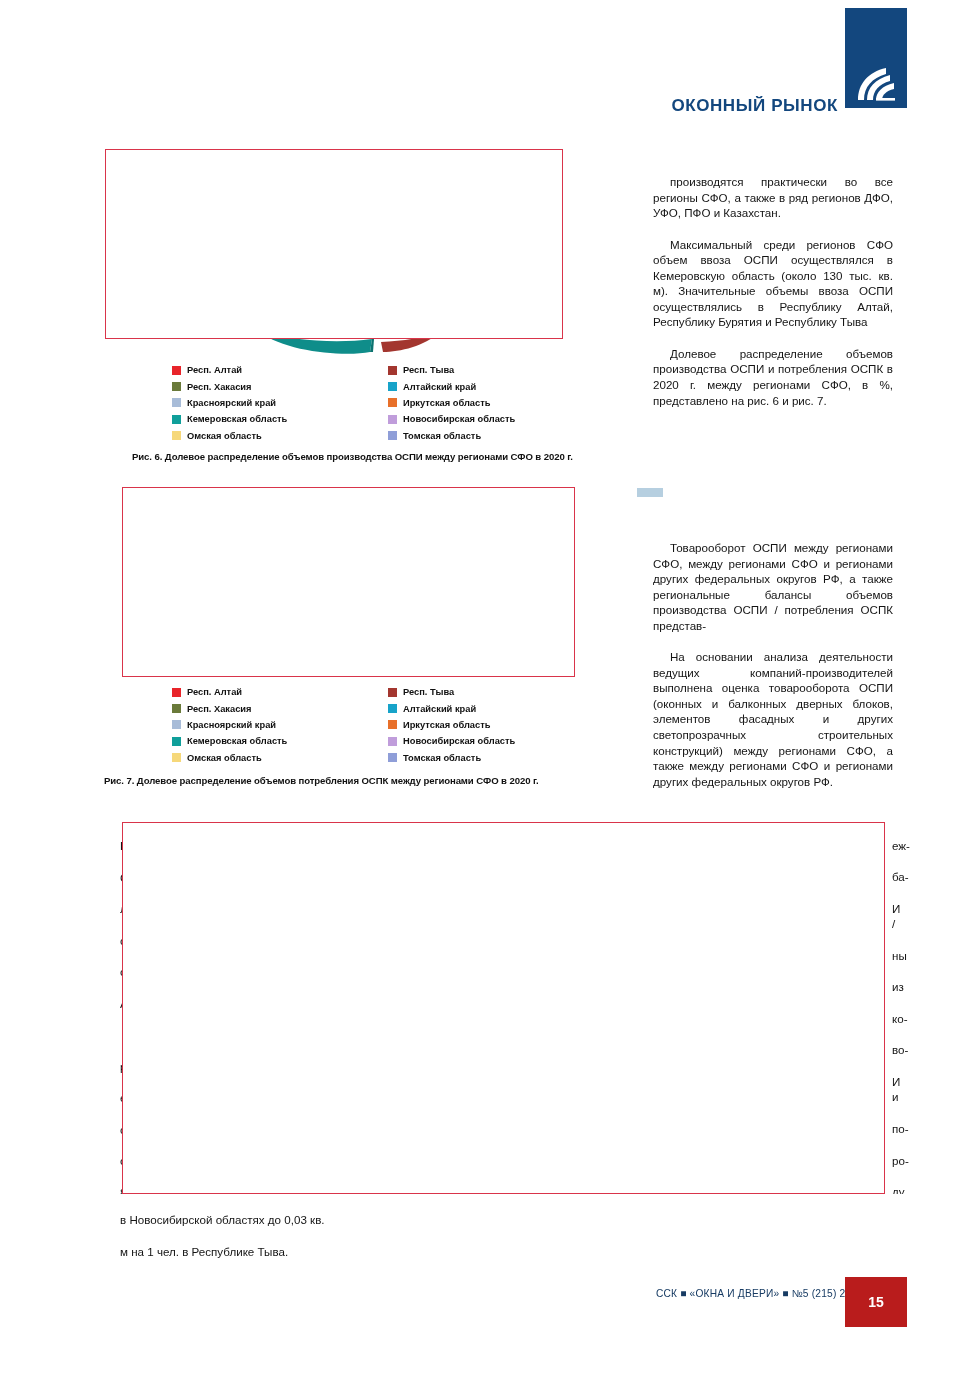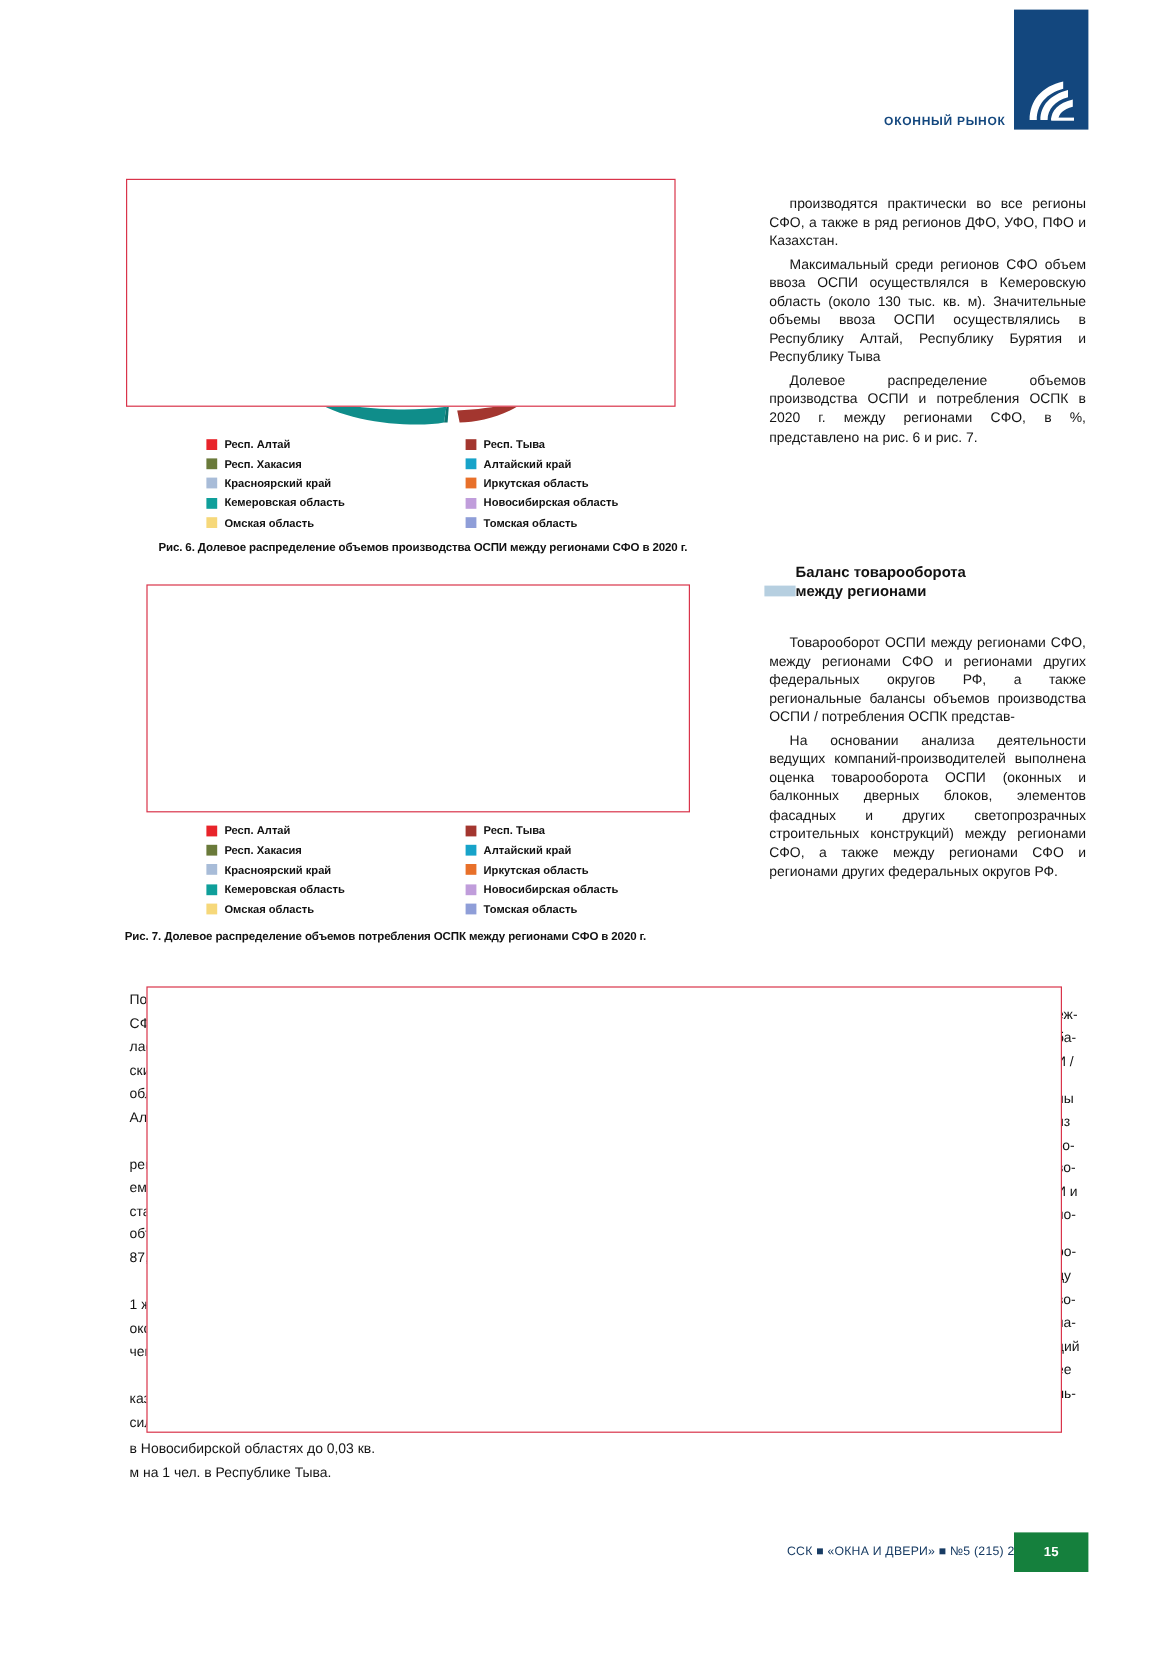--- a/index.html
+++ b/index.html
@@ -15,21 +15,21 @@
 
   
   .logo-bar{
     position:absolute;left:845px;top:8px;width:62px;height:100px;
     background:#13477e;
   }
   .logo-mark{position:absolute;left:852px;top:62px;width:48px;height:42px;}
   .header-title{
     position:absolute;left:600px;top:96px;width:238px;
     text-align:right;
-    font-size:10px;font-weight:bold;letter-spacing:.6px;
+    font-size:17px;font-weight:bold;letter-spacing:.6px;
     color:#13477e;
   }
 
   
   .figure{position:absolute;}
   .mask-box{position:absolute;border:1.4px solid #d9344a;background:#ffffff;box-sizing:border-box;z-index:9;}
 
   .pie-sliver{position:absolute;z-index:2;}
 
   
@@ -39,37 +39,37 @@
   .sw{width:9px;height:9px;margin-right:6px;flex:0 0 auto;display:inline-block;}
   .legend-label{white-space:nowrap;}
 
   .fig-caption{
     position:absolute;font-size:9.6px;font-weight:bold;color:#111;
     font-family:"Liberation Sans", sans-serif;letter-spacing:-.1px;
   }
 
   
   .col{position:absolute;font-size:11.6px;line-height:15.55px;text-align:justify;color:#141414;}
-  .col p{margin:4px;text-indent:17px;}
+  .col p{margin:16px;text-indent:17px;}
   .col p.noind{text-indent:0;}
 
   .sec-head{
     position:absolute;font-size:12.4px;font-weight:bold;line-height:15.5px;color:#111;
   }
   .sec-head-bar{position:absolute;width:26px;height:9px;background:#b6cfe0;}
 
   
   .footer-text{
     position:absolute;right:117px;top:1288px;
     font-size:10.2px;color:#173b63;letter-spacing:.2px;white-space:nowrap;
   }
   .footer-page{
-    position:absolute;left:845px;top:1277px;width:62px;height:33px;
-    background:#15803d;color:#ffffff;
-    font-size:11px;font-weight:bold;
+    position:absolute;left:845px;top:1277px;width:62px;height:50px;
+    background:#b91c1c;color:#ffffff;
+    font-size:14px;font-weight:bold;
     display:flex;align-items:center;justify-content:center;
   }
 
   .clipped{overflow:hidden;}
 </style>
 </head>
 <body>
 
 <div class="page">
 
@@ -195,24 +195,20 @@
     <div class="fig-caption" style="left:104px;top:775px;width:520px;">Рис. 7. Долевое распределение объемов потребления ОСПК между регионами СФО в 2020 г.</div>
   </div>
 
   <div class="col" style="left:637px;top:158px;width:272px;">
     <p>производятся практически во все регионы СФО, а также в ряд регионов ДФО, УФО, ПФО и Казахстан.</p>
     <p>Максимальный среди регионов СФО объем ввоза ОСПИ осуществлялся в Кемеровскую область (около 130 тыс. кв. м). Значительные объемы ввоза ОСПИ осуществлялись в Республику Алтай, Республику Бурятия и Республику Тыва</p>
     <p>Долевое распределение объемов производства ОСПИ и потребления ОСПК в 2020 г. между регионами СФО, в %, представлено на рис. 6 и рис. 7.</p>
   </div>
 
   <div class="sec-head-bar" style="left:637px;top:488px;"></div>
-  <div class="sec-head" style="left:663px;top:470px;width:250px;">
-    <div>Баланс товарооборота</div>
-    <div>между регионами</div>
-  </div>
 
   <div class="col" style="left:637px;top:524px;width:272px;">
     <p>Товарооборот ОСПИ между регионами СФО, между регионами СФО и регионами других федеральных округов РФ, а также региональные балансы объемов производства ОСПИ / потребления ОСПК представ-</p>
     <p>На основании анализа деятельности ведущих компаний-производителей выполнена оценка товарооборота ОСПИ (оконных и балконных дверных блоков, элементов фасадных и других светопрозрачных строительных конструкций) между регионами СФО, а также между регионами СФО и регионами других федеральных округов РФ.</p>
   </div>
 
   <div class="clipped" style="position:absolute;left:104px;top:822px;width:26px;height:372px;">
     <div class="col" style="position:absolute;left:0;top:0;width:120px;text-align:left;">
       <p class="noind">По объ</p>
       <p class="noind">СФО л</p>

